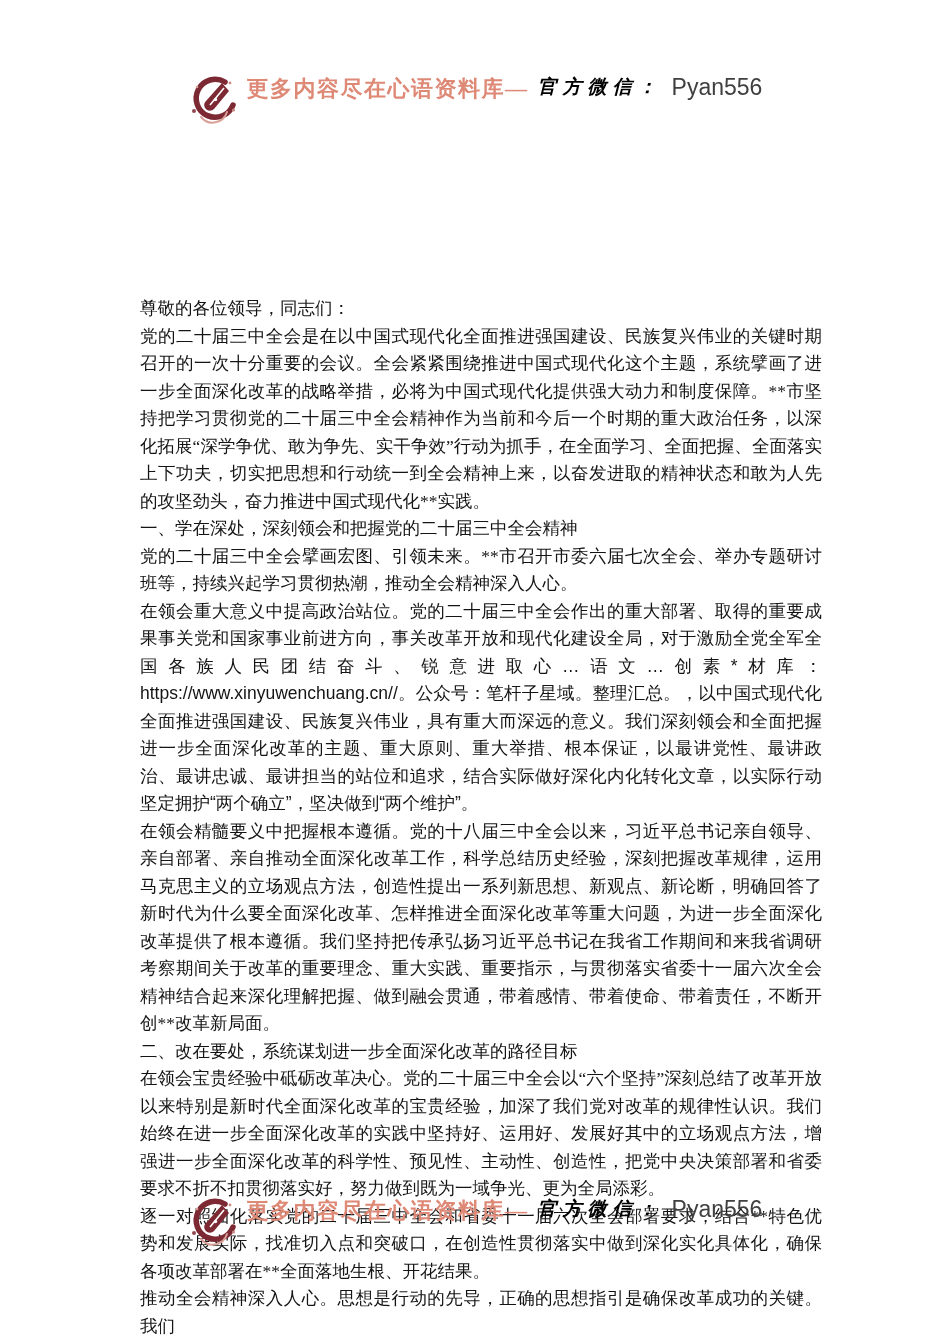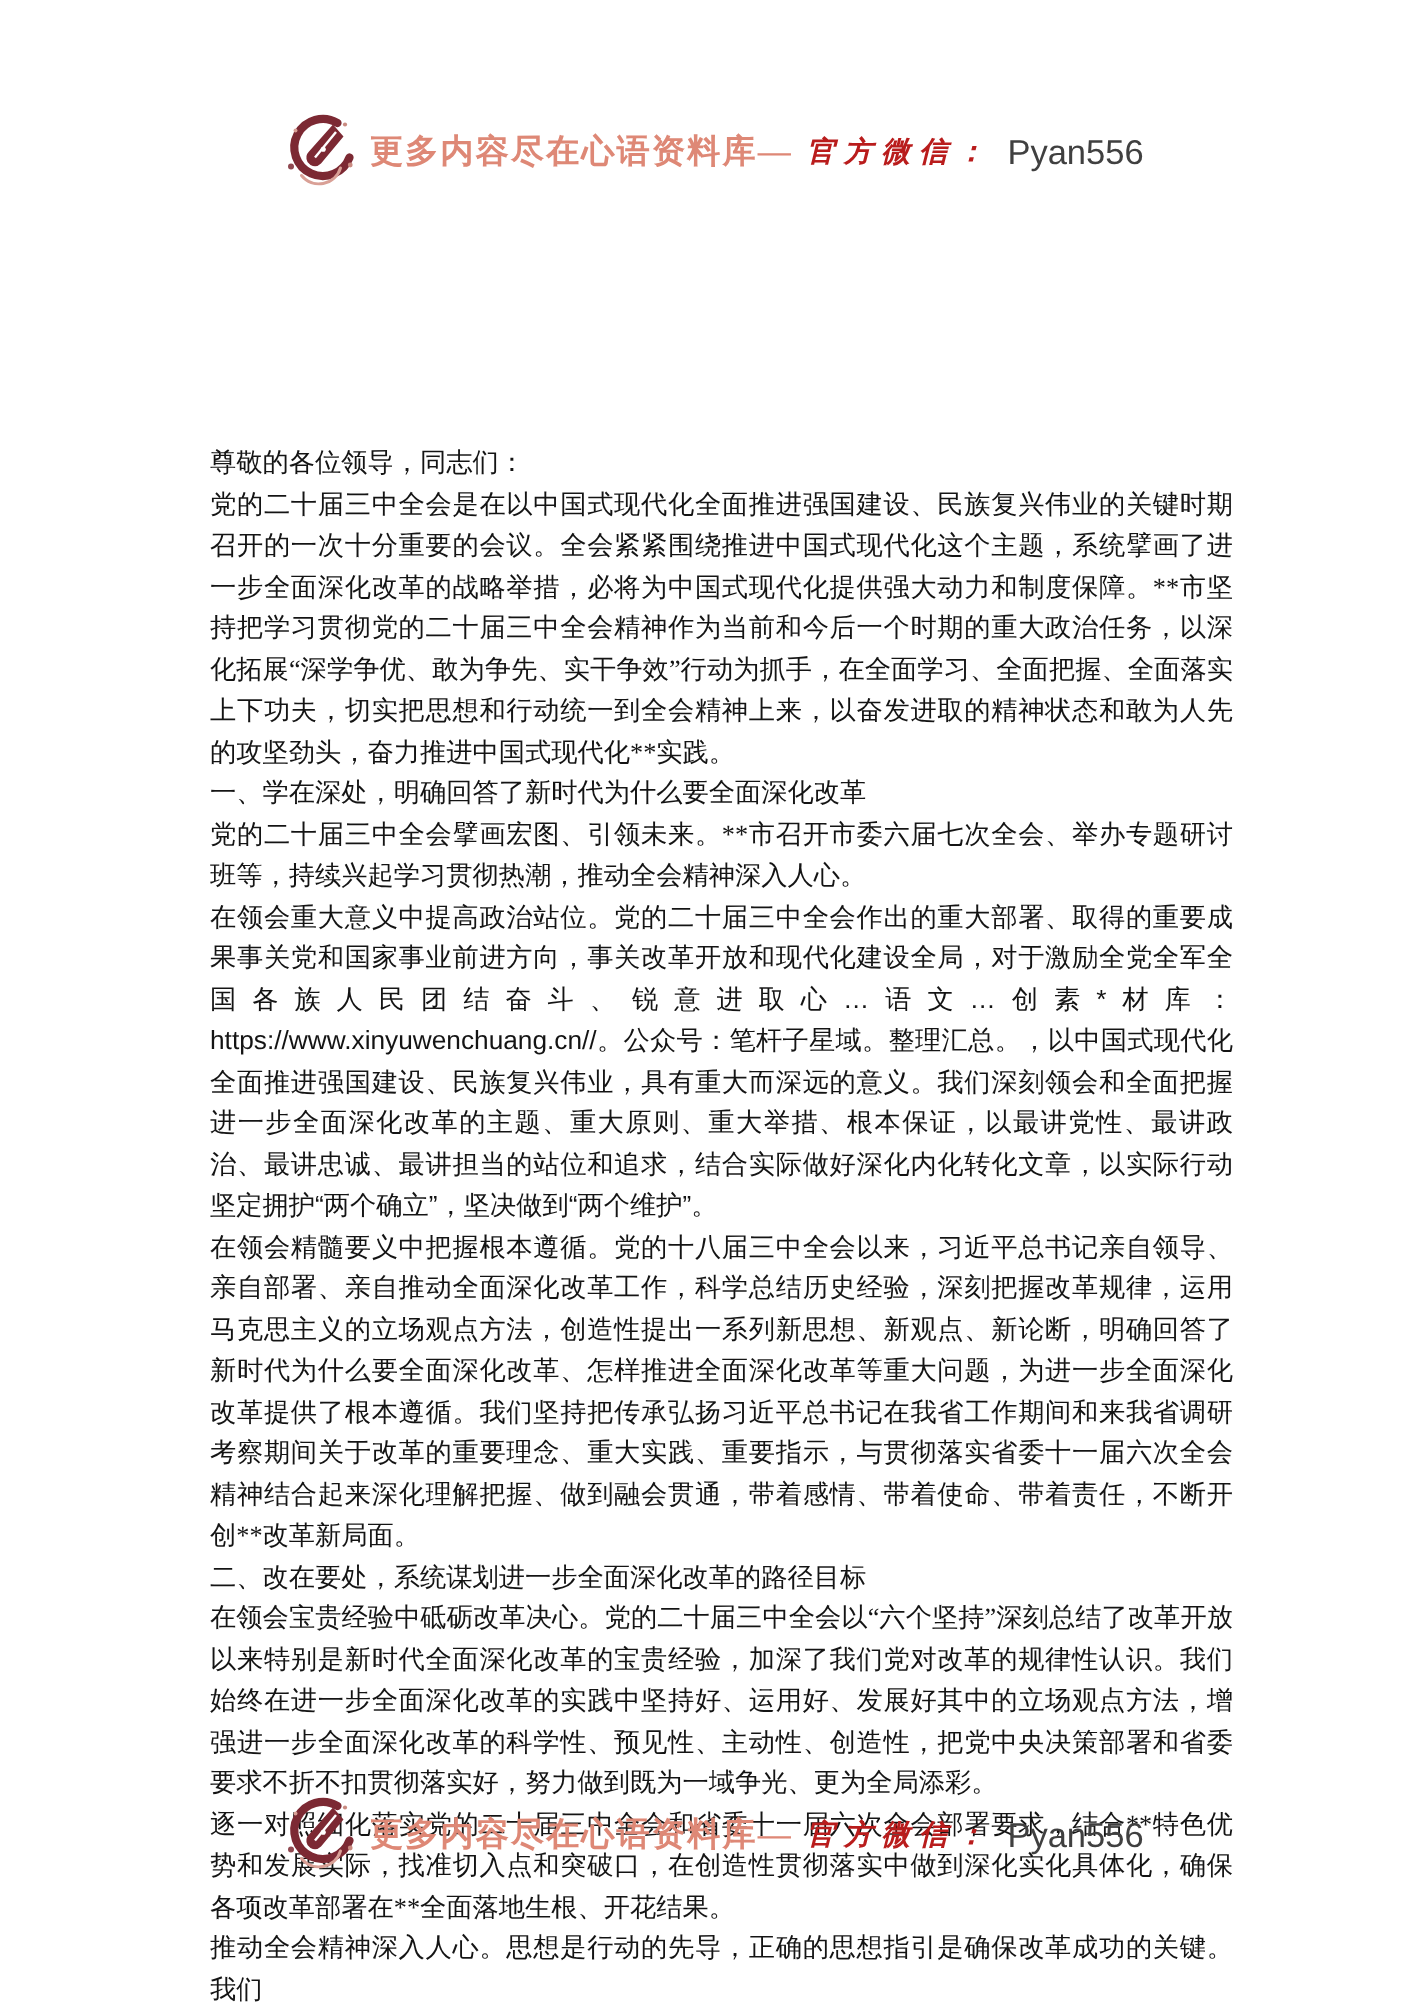--- a/index.html
+++ b/index.html
@@ -6,42 +6,42 @@
   .page {
     position:relative;
     width:950px; height:1344px;
     background:#ffffff;
     overflow:hidden;
   }
 
   
   .watermark {
     position:absolute; left:0; right:0;
-    display:flex; align-items:center; justify-content:center;
+    display:flex; justify-content:center;
     gap:9px;
     user-select:none;
   }
   .watermark.header { top:74px; }
   .watermark.footer { top:1196px; }
   .wm-logo { width:50px; height:54px; flex:0 0 auto; }
   .wm-brand {
     font-family:"Liberation Serif","DejaVu Serif",serif;
     font-weight:bold;
     font-size:22px;
     letter-spacing:1.5px;
     color:#DE8876;
     white-space:nowrap;
   }
   .wm-script {
     font-family:"Liberation Serif","DejaVu Serif",serif;
     font-style:italic;
     font-weight:bold;
     font-size:19px;
     letter-spacing:6px;
-    color:#b91c1c;
+    color:#000000;
     white-space:nowrap;
   }
   .wm-id {
     font-family:"Liberation Sans","DejaVu Sans",sans-serif;
     font-size:23px;
     color:#404040;
     white-space:nowrap;
   }
 
   
@@ -91,21 +91,21 @@
     </svg>
     <span class="wm-brand">更多内容尽在心语资料库—</span>
     <span class="wm-script">官方微信：</span>
     <span class="wm-id">Pyan556</span>
   </div>
 
 
   <div class="body-col">
     <p class="para serif">尊敬的各位领导，同志们：</p>
     <p class="para serif">党的二十届三中全会是在以中国式现代化全面推进强国建设、民族复兴伟业的关键时期召开的一次十分重要的会议。全会紧紧围绕推进中国式现代化这个主题，系统擘画了进一步全面深化改革的战略举措，必将为中国式现代化提供强大动力和制度保障。**市坚持把学习贯彻党的二十届三中全会精神作为当前和今后一个时期的重大政治任务，以深化拓展“深学争优、敢为争先、实干争效”行动为抓手，在全面学习、全面把握、全面落实上下功夫，切实把思想和行动统一到全会精神上来，以奋发进取的精神状态和敢为人先的攻坚劲头，奋力推进中国式现代化**实践。</p>
-    <p class="para serif">一、学在深处，明确回答了新时代为什么要全面深化改革</p>
+    <p class="para serif">一、学在深处，深刻领会和把握党的二十届三中全会精神</p>
     <p class="para serif">党的二十届三中全会擘画宏图、引领未来。**市召开市委六届七次全会、举办专题研讨班等，持续兴起学习贯彻热潮，推动全会精神深入人心。</p>
     <p class="para sans">在领会重大意义中提高政治站位。党的二十届三中全会作出的重大部署、取得的重要成果事关党和国家事业前进方向，事关改革开放和现代化建设全局，对于激励全党全军全国各族人民团结奋斗、锐意进取心…语文…创素*材库： https://www.xinyuwenchuang.cn//。公众号：笔杆子星域。整理汇总。，以中国式现代化全面推进强国建设、民族复兴伟业，具有重大而深远的意义。我们深刻领会和全面把握进一步全面深化改革的主题、重大原则、重大举措、根本保证，以最讲党性、最讲政治、最讲忠诚、最讲担当的站位和追求，结合实际做好深化内化转化文章，以实际行动坚定拥护“两个确立”，坚决做到“两个维护”。</p>
     <p class="para serif">在领会精髓要义中把握根本遵循。党的十八届三中全会以来，习近平总书记亲自领导、亲自部署、亲自推动全面深化改革工作，科学总结历史经验，深刻把握改革规律，运用马克思主义的立场观点方法，创造性提出一系列新思想、新观点、新论断，明确回答了新时代为什么要全面深化改革、怎样推进全面深化改革等重大问题，为进一步全面深化改革提供了根本遵循。我们坚持把传承弘扬习近平总书记在我省工作期间和来我省调研考察期间关于改革的重要理念、重大实践、重要指示，与贯彻落实省委十一届六次全会精神结合起来深化理解把握、做到融会贯通，带着感情、带着使命、带着责任，不断开创**改革新局面。</p>
     <p class="para serif">二、改在要处，系统谋划进一步全面深化改革的路径目标</p>
     <p class="para serif">在领会宝贵经验中砥砺改革决心。党的二十届三中全会以“六个坚持”深刻总结了改革开放以来特别是新时代全面深化改革的宝贵经验，加深了我们党对改革的规律性认识。我们始终在进一步全面深化改革的实践中坚持好、运用好、发展好其中的立场观点方法，增强进一步全面深化改革的科学性、预见性、主动性、创造性，把党中央决策部署和省委要求不折不扣贯彻落实好，努力做到既为一域争光、更为全局添彩。</p>
     <p class="para serif">逐一对照细化落实党的二十届三中全会和省委十一届六次全会部署要求，结合**特色优势和发展实际，找准切入点和突破口，在创造性贯彻落实中做到深化实化具体化，确保各项改革部署在**全面落地生根、开花结果。</p>
     <p class="para serif">推动全会精神深入人心。思想是行动的先导，正确的思想指引是确保改革成功的关键。我们</p>
   </div>
 
   <div class="watermark footer">

